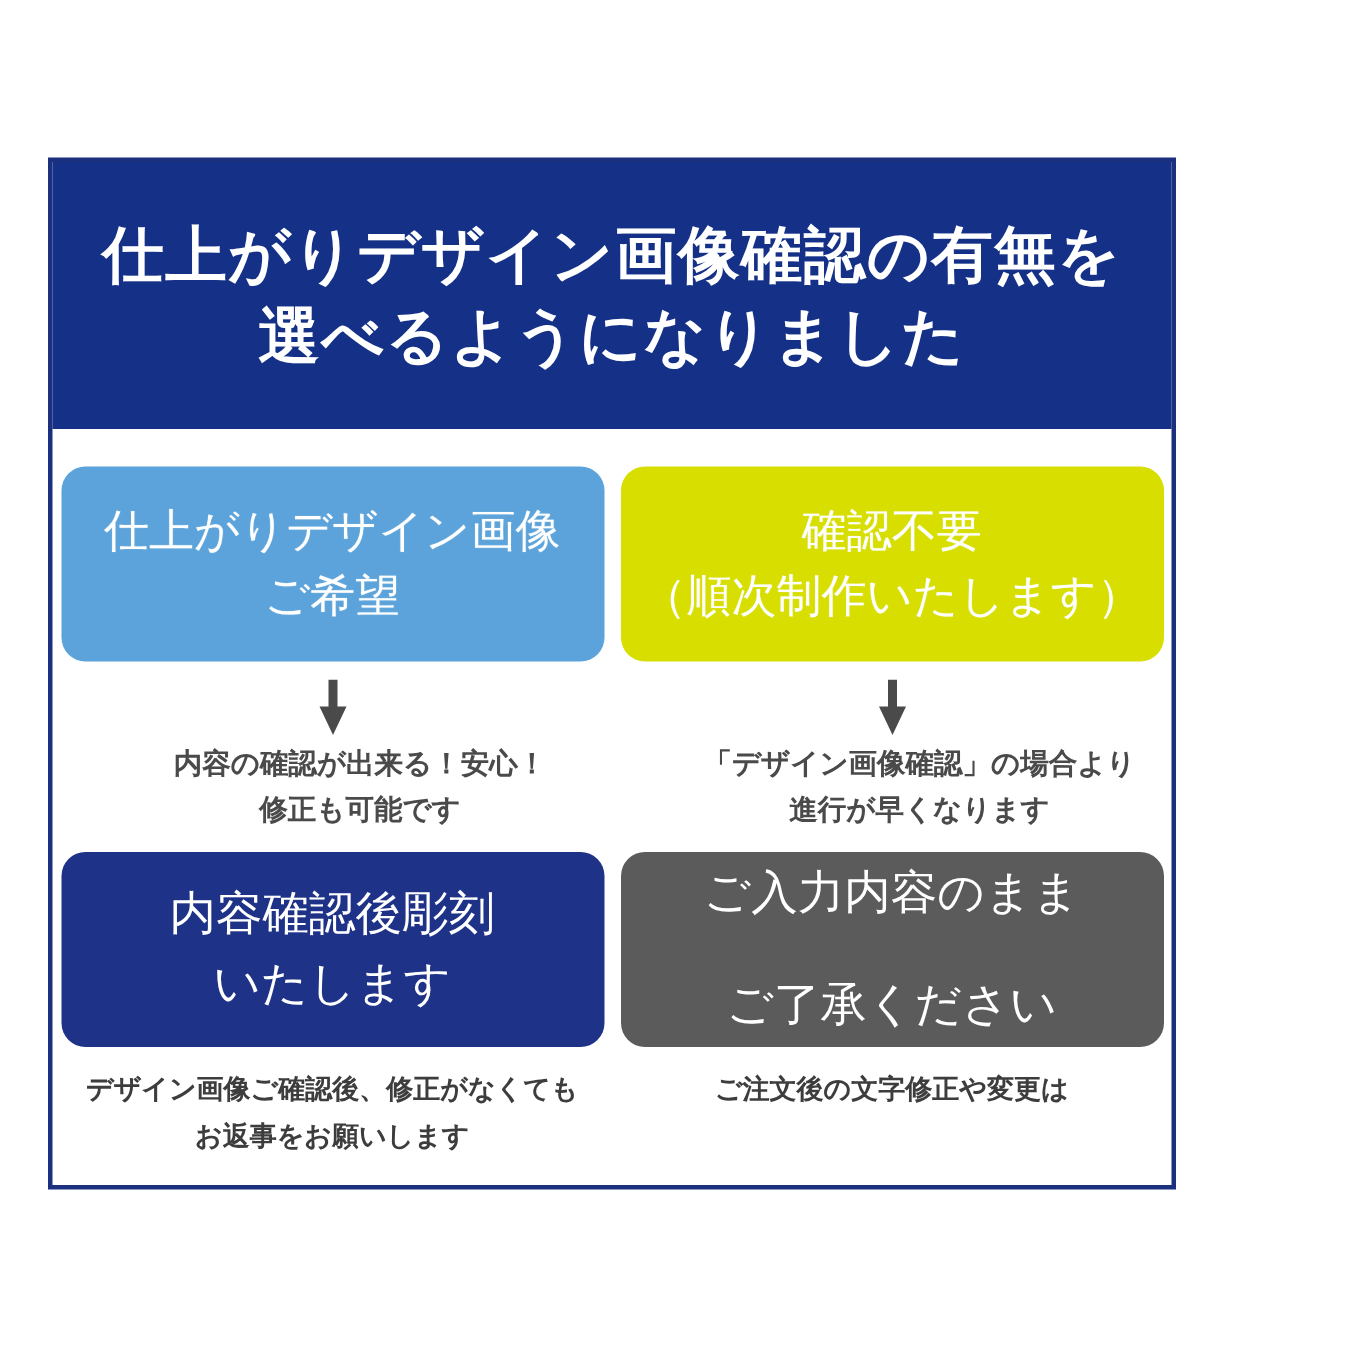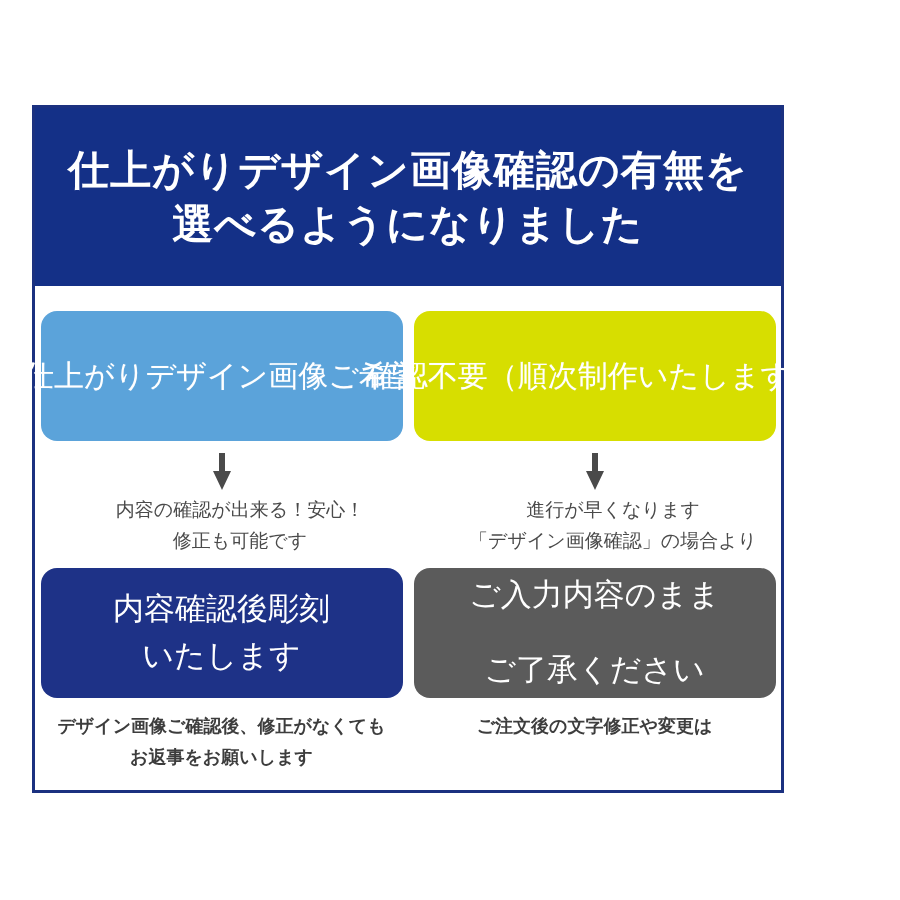--- a/index.html
+++ b/index.html
@@ -73,20 +73,21 @@
     align-items: center;
   }
 
   
   .option-box {
     width: 362px;
     height: 130px;
     margin-top: 25px;
     border-radius: 16px;
     display: flex;
+    flex-direction: column;
     align-items: center;
     justify-content: center;
     box-sizing: border-box;
   }
   .option-box.blue   { background: #5ba3da; }
   .option-box.yellow { background: #d7de00; }
 
   .option-line {
     color: #ffffff;
     font-size: 30px;
@@ -105,21 +106,21 @@
     display: block;
   }
 
   
   .note {
     margin-top: 4px;
     text-align: center;
     font-family: "Liberation Sans", "DejaVu Sans", sans-serif;
     color: #4a4a4a;
     font-size: 19px;
-    font-weight: 400;
+    font-weight: 700;
     line-height: 1.65;
     margin-left: 37px;
   }
   .note-line { white-space: nowrap; }
 
   
   .result-box {
     width: 362px;
     height: 130px;
     margin-top: 11px;
@@ -201,22 +202,22 @@
         <div class="option-box yellow">
           <div class="option-line">確認不要</div>
           <div class="option-line">（順次制作いたします）</div>
         </div>
 
         <svg class="arrow" viewBox="0 0 30 37" aria-hidden="true">
           <path d="M12 0 h6 v18 h6 L15 37 L6 18 h6 z" fill="#4a4a4a"></path>
         </svg>
 
         <div class="note">
+          <div class="note-line">「デザイン画像確認」の場合より</div>
           <div class="note-line">進行が早くなります</div>
-          <div class="note-line">「デザイン画像確認」の場合より</div>
         </div>
 
         <div class="result-box gray">
           <div class="result-line">ご入力内容のまま</div>
           <div class="result-line">ご了承ください</div>
         </div>
 
         <div class="footnote">
           <div class="footnote-line">ご注文後の文字修正や変更は</div>
         </div>

